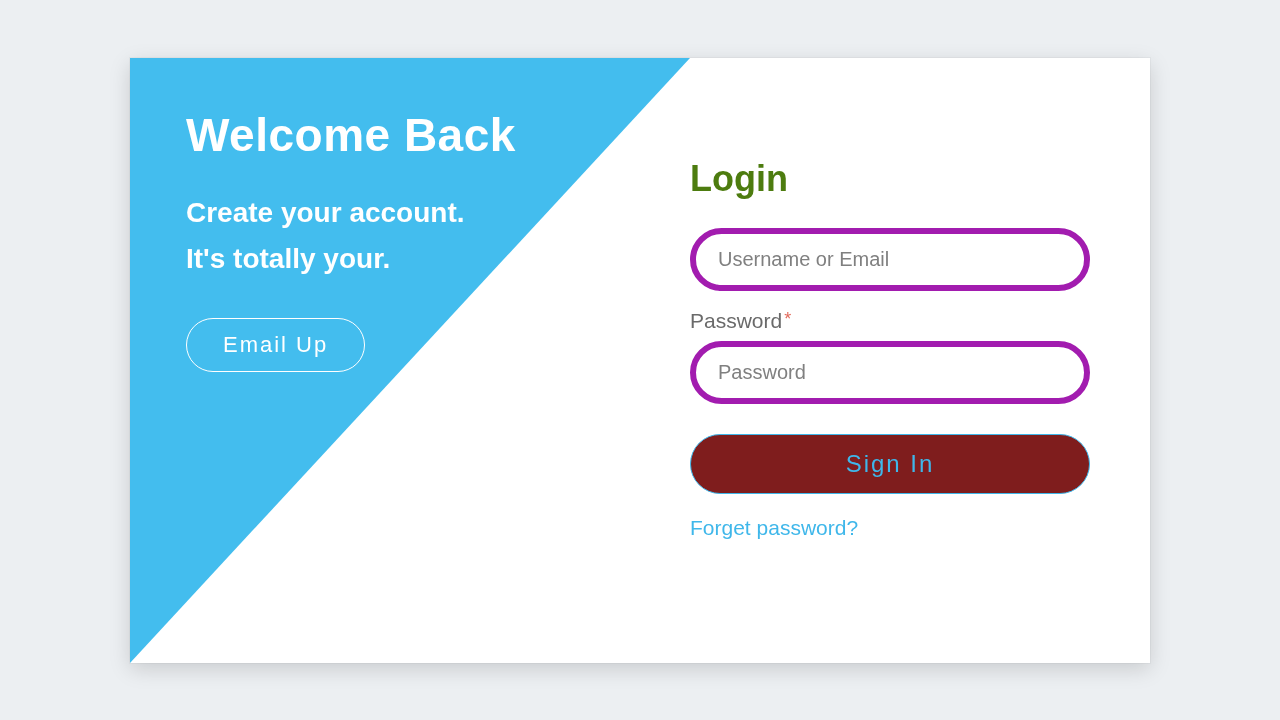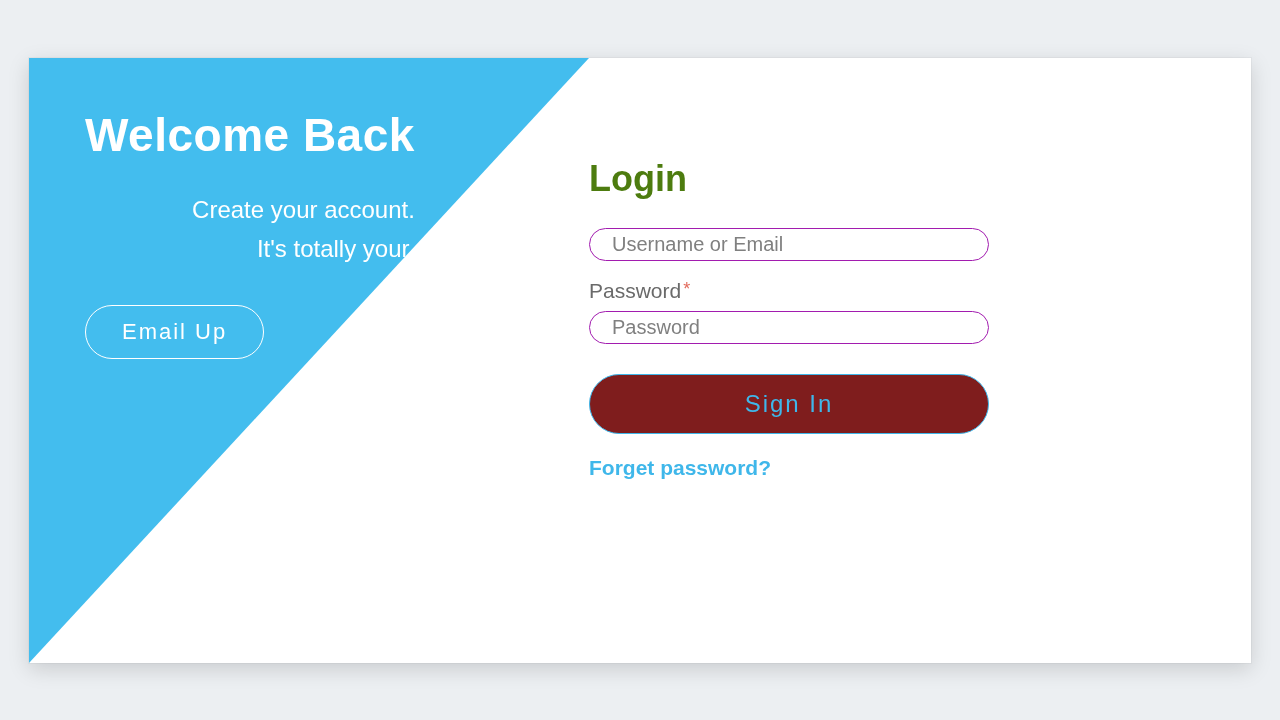--- a/index.html
+++ b/index.html
@@ -6,21 +6,21 @@
   html, body { width: 1280px; height: 720px; }
   body {
     background: #eceff2;
     font-family: Arial, Helvetica, sans-serif;
     display: flex;
     align-items: center;
     justify-content: center;
   }
   .card {
     position: relative;
-    width: 1222px;
+    width: 1020px;
     height: 605px;
     background: #ffffff;
     box-shadow: 0 6px 20px rgba(0,0,0,0.15), 0 0 0 1px rgba(0,0,0,0.03);
     overflow: hidden;
   }
   .triangle {
     position: absolute;
     top: 0; left: 0;
     width: 0; height: 0;
     border-top: 605px solid #43bdee;
@@ -33,25 +33,24 @@
     color: #ffffff;
     max-width: 420px;
   }
   .welcome {
     font-size: 46px;
     font-weight: 700;
     letter-spacing: 0.5px;
     margin-bottom: 28px;
   }
   .subtext {
-    font-size: 24px;
+    font-size: 28px;
     line-height: 1.65;
-    font-weight: 400;
+    font-weight: 700;
     margin-bottom: 36px;
-    text-align: right;
   }
   .signup-btn {
     display: inline-block;
     padding: 13px 36px;
     border: 1.5px solid #ffffff;
     border-radius: 999px;
     color: #ffffff;
     font-size: 22px;
     letter-spacing: 2px;
     background: transparent;
@@ -78,24 +77,24 @@
     margin-bottom: 8px;
   }
   .req {
     color: #e26a5c;
     font-size: 18px;
     margin-left: 2px;
     vertical-align: top;
   }
   .text-input {
     width: 100%;
-    padding: 4px 22px;
+    padding: 14px 22px;
     font-size: 20px;
     color: #ef4444;
-    border: 1px solid #a21caf;
+    border: 6px solid #a21caf;
     border-radius: 999px;
     outline: none;
   }
   .text-input::placeholder { color: #808080; }
   .signin-btn {
     width: 100%;
     margin-top: 12px;
     padding: 15px 0;
     font-size: 24px;
     letter-spacing: 2px;
@@ -105,21 +104,20 @@
     border-radius: 999px;
     cursor: pointer;
   }
   .forgot {
     display: inline-block;
     margin-top: 22px;
     font-size: 21px;
     color: #3fb7ea;
     text-decoration: none;
     cursor: pointer;
-    font-weight: bold;
   }
 </style>
 </head>
 <body>
 
 <div class="card">
   <div class="triangle"></div>
 
   <div class="left-panel">
     <div class="welcome">Welcome Back</div>

